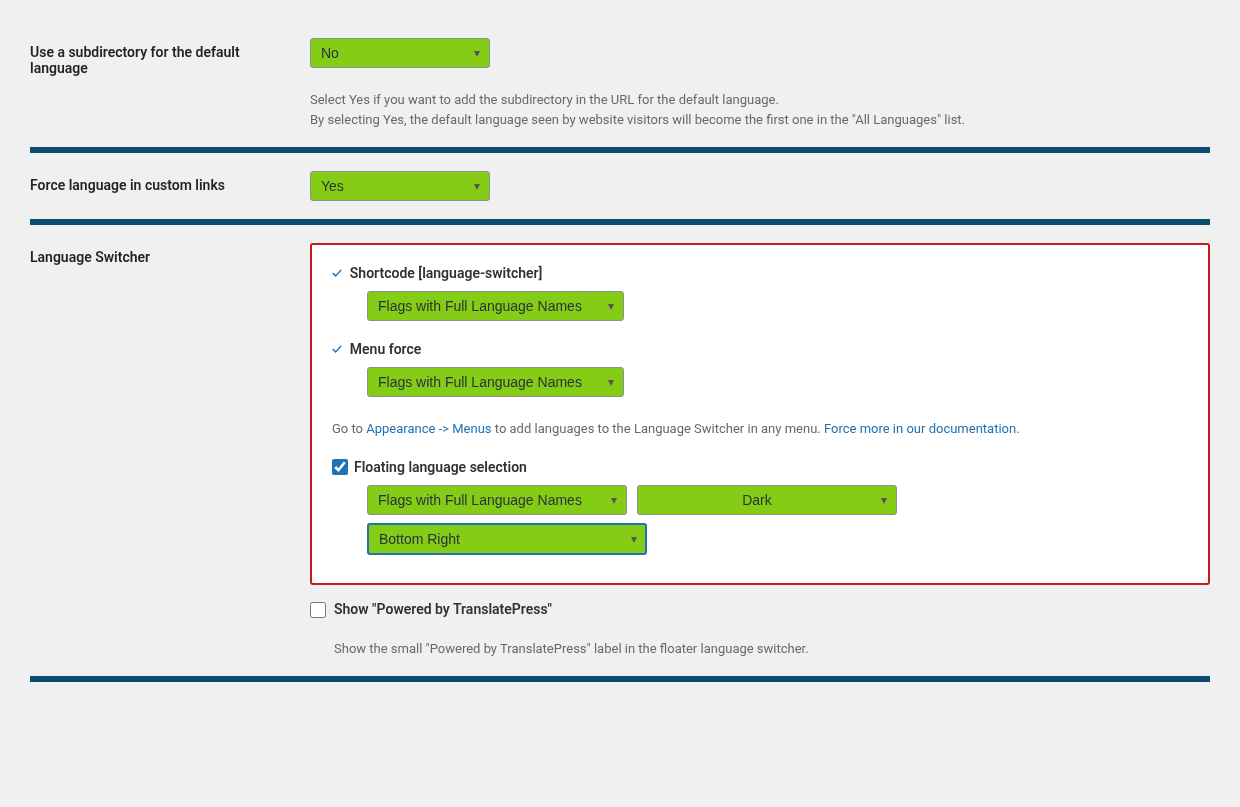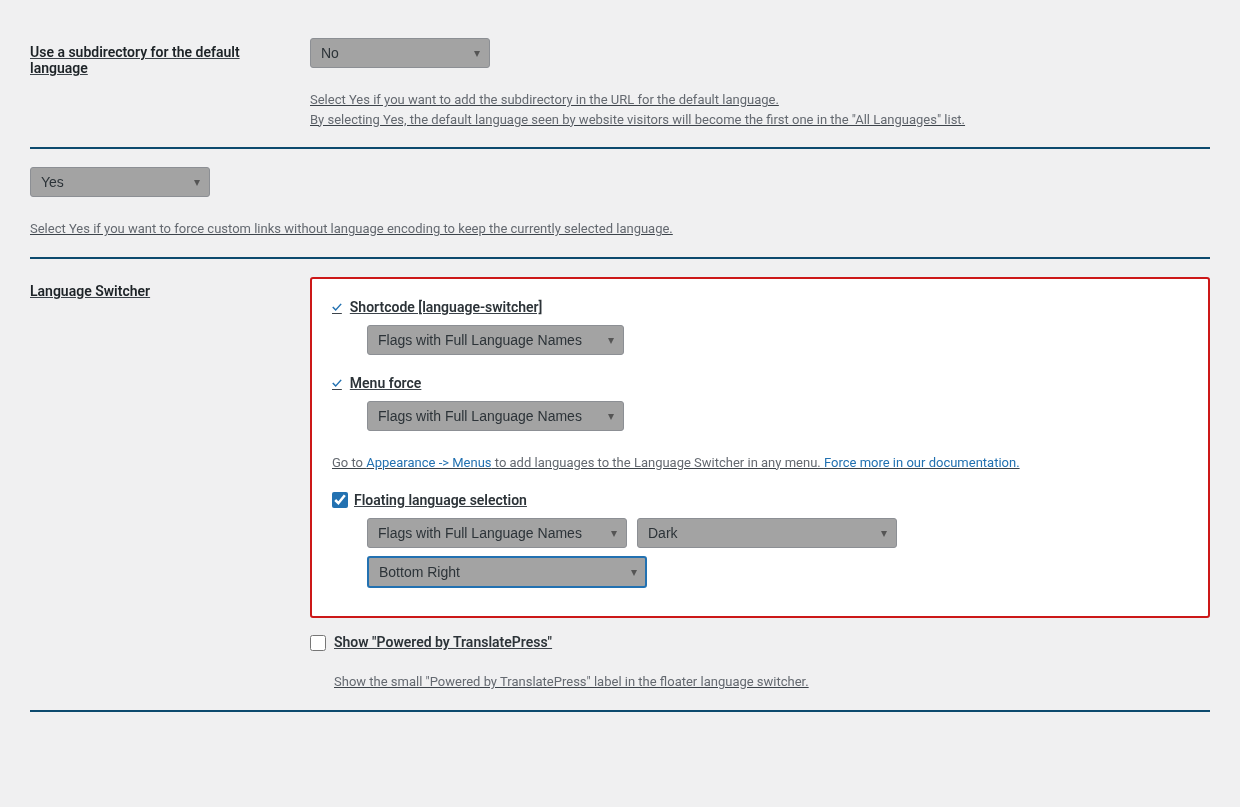--- a/index.html
+++ b/index.html
@@ -8,23 +8,22 @@
       font-size: 14px;
       background: #f0f0f1;
       color: #3c434a;
       min-height: 807px;
       padding: 20px 30px;
     }
 
     .settings-row {
       display: flex;
       padding: 18px 0;
-      border-bottom: 2px solid #0c4a6e;
+      border-bottom: 6px solid #0c4a6e;
       align-items: flex-start;
-      text-decoration: underline;
     }
 
     .settings-label {
       width: 280px;
       min-width: 280px;
       font-weight: 600;
       font-size: 14px;
       color: #1d2327;
       padding-top: 6px;
       padding-right: 20px;
@@ -35,21 +34,21 @@
     }
 
     .select-wrapper {
       position: relative;
       display: inline-block;
     }
 
     .select-wrapper select {
       appearance: none;
       -webkit-appearance: none;
-      background: #a3a3a3;
+      background: #84cc16;
       border: 1px solid #8c8f94;
       border-radius: 3px;
       padding: 6px 30px 6px 10px;
       font-size: 14px;
       color: #2c3338;
       cursor: pointer;
       outline: none;
       min-width: 180px;
     }
 
@@ -127,20 +126,21 @@
     .select-wrapper.wide select {
       min-width: 250px;
     }
 
     .select-wrapper.medium select {
       min-width: 260px;
     }
 
     .select-wrapper.dark-select select {
       min-width: 260px;
+      text-align: center;
     }
 
     .select-wrapper.bottom-right select {
       min-width: 280px;
       border-color: #2271b1;
       border-width: 2px;
     }
 
     .show-powered-section {
       display: flex;
@@ -183,31 +183,31 @@
       <span class="select-arrow">▾</span>
     </div>
     <div class="description">
       Select Yes if you want to add the subdirectory in the URL for the default language.<br>
       By selecting Yes, the default language seen by website visitors will become the first one in the "All Languages" list.
     </div>
   </div>
 </div>
 
 <div class="settings-row">
+  <div class="settings-label">
+    Force language in custom links
+  </div>
   <div class="settings-content">
     <div class="select-wrapper">
       <select>
         <option>Yes</option>
         <option>No</option>
       </select>
       <span class="select-arrow">▾</span>
     </div>
-    <div class="description">
-      Select Yes if you want to force custom links without language encoding to keep the currently selected language.
-    </div>
   </div>
 </div>
 
 <div class="settings-row">
   <div class="settings-label">
     Language Switcher
   </div>
   <div class="settings-content">
     <div class="language-switcher-box">
 

